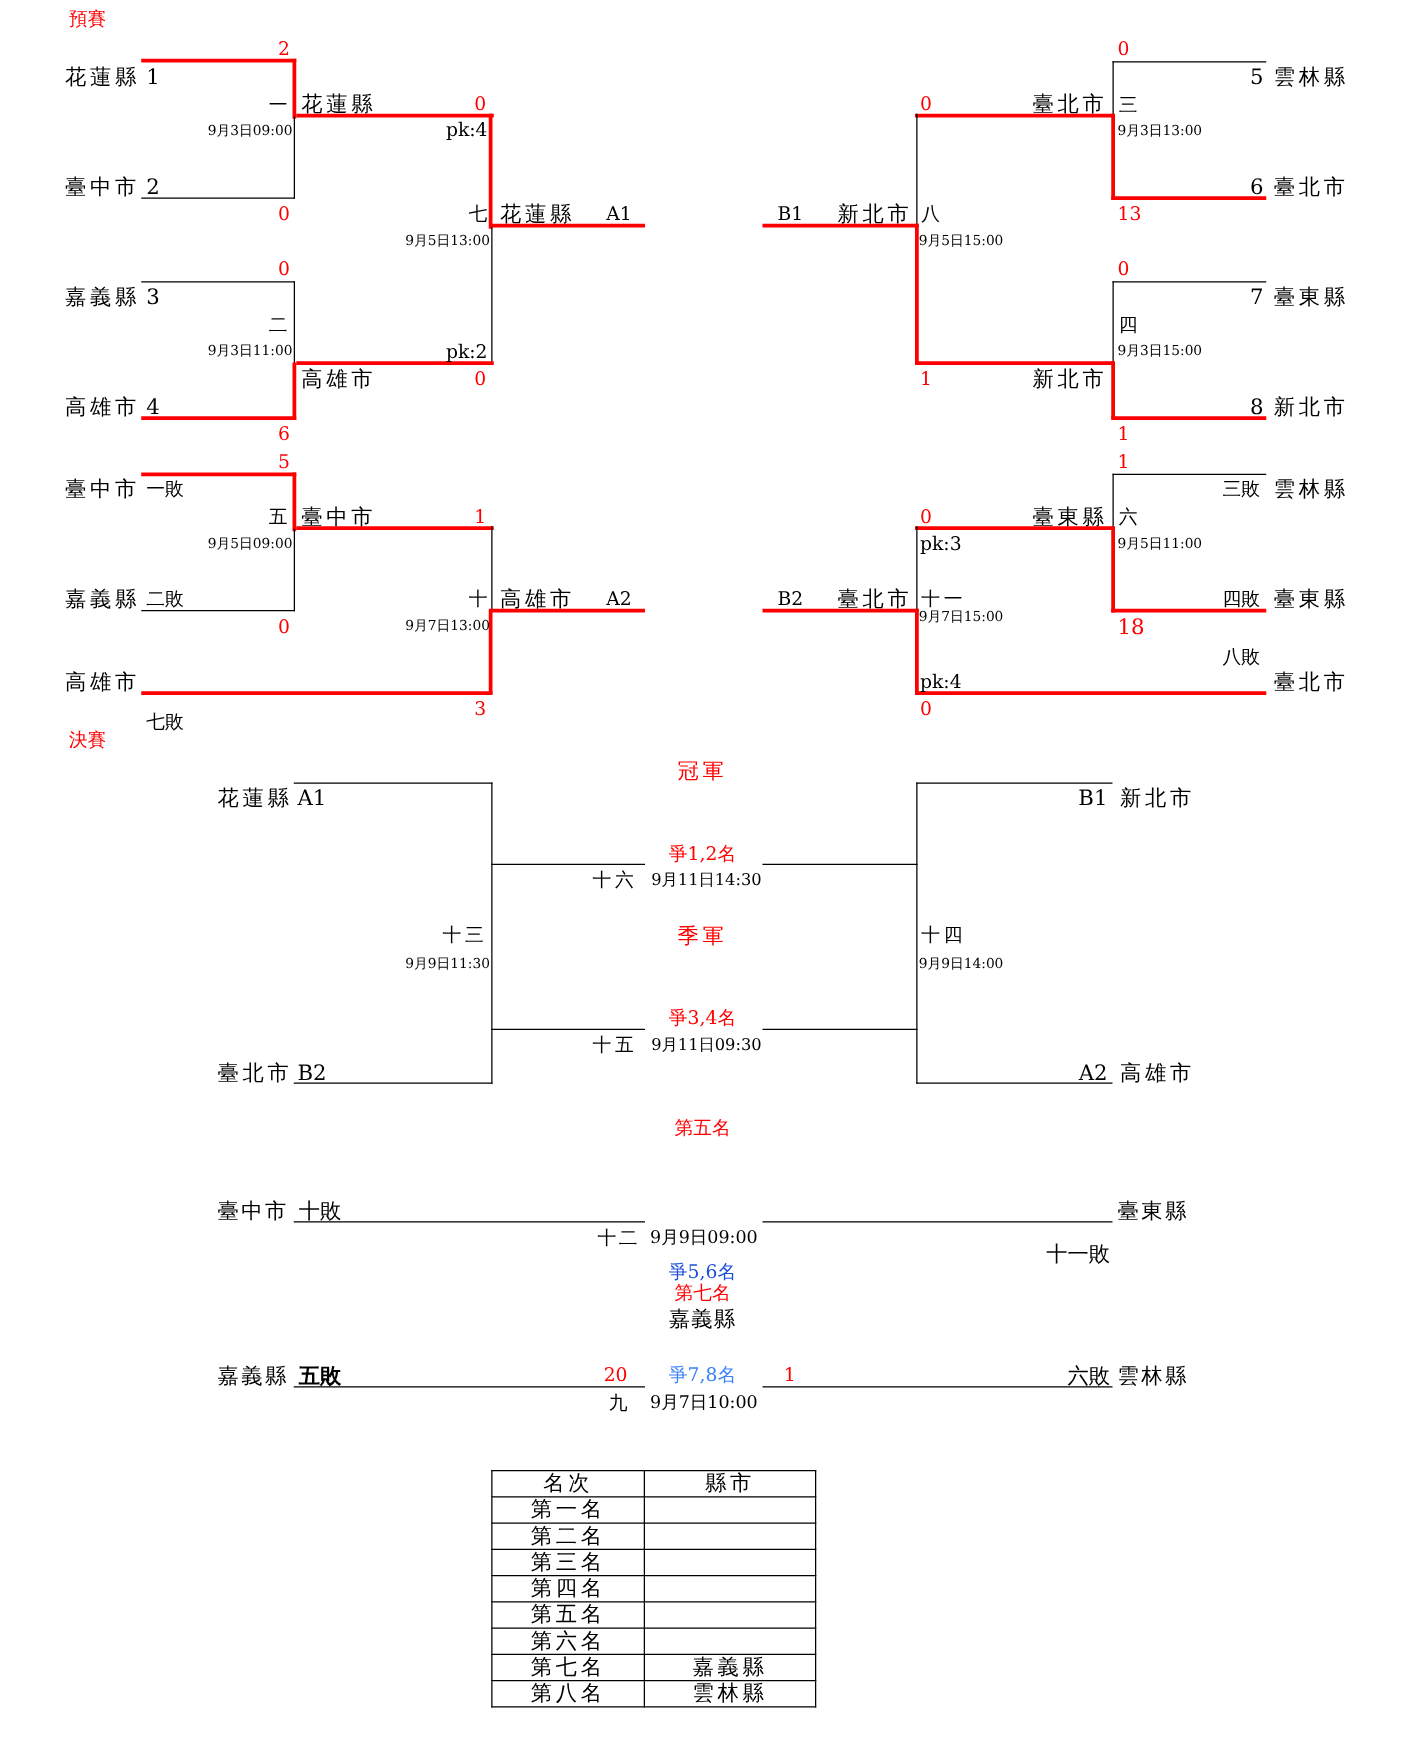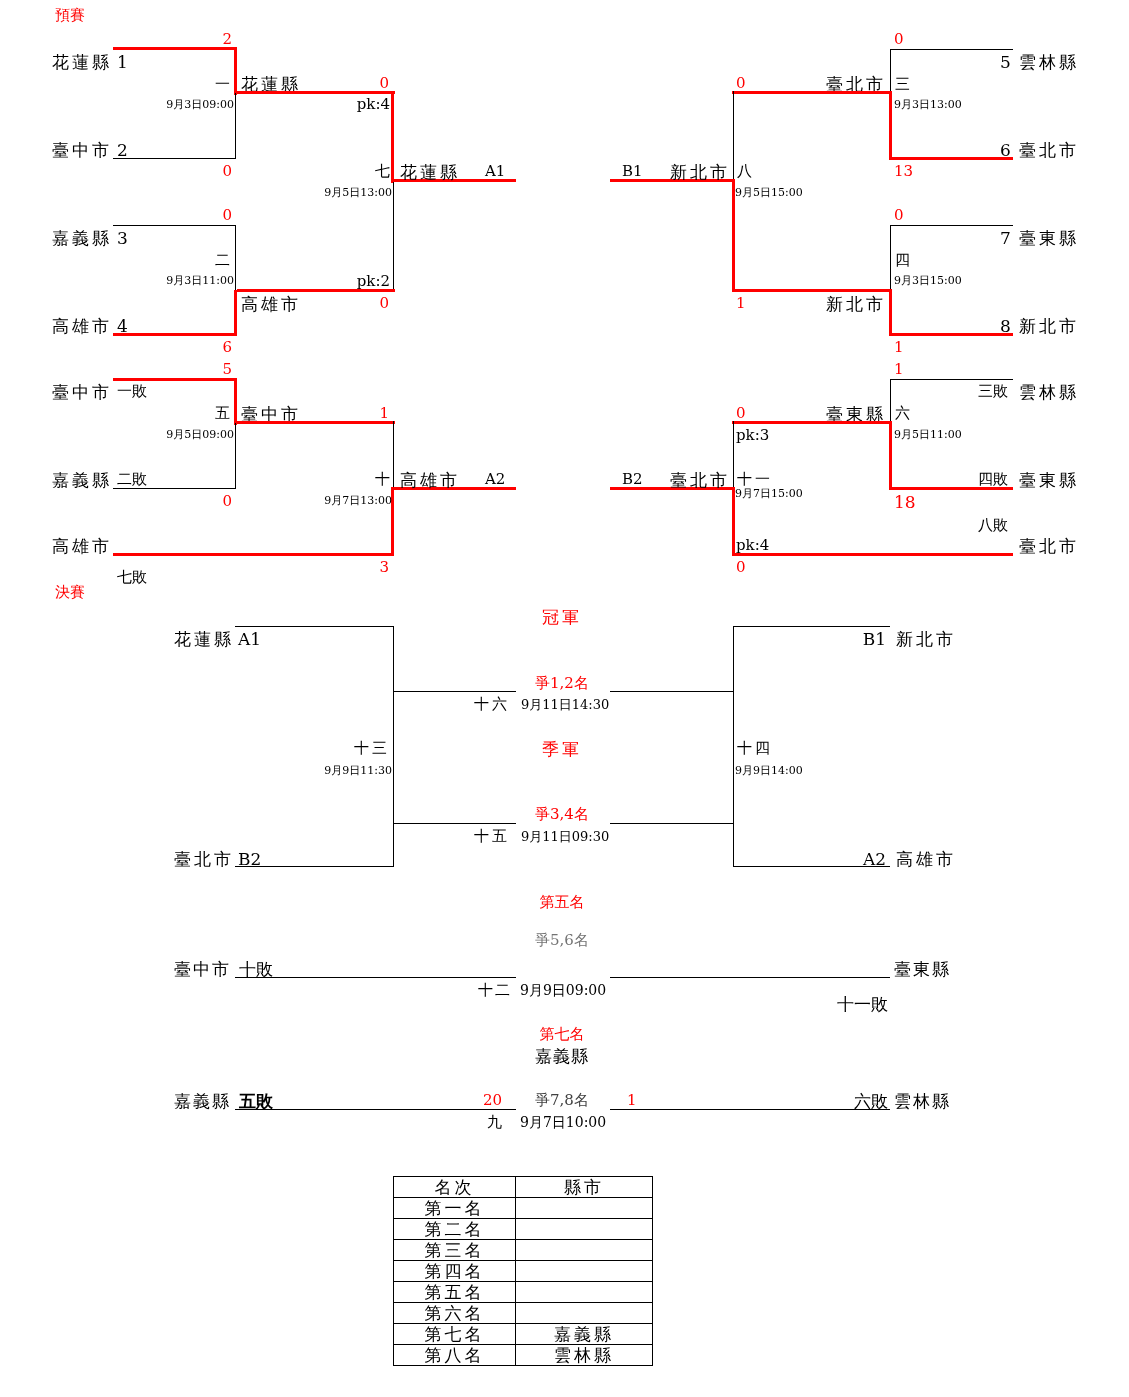--- a/index.html
+++ b/index.html
@@ -199,34 +199,34 @@
 <div class="hl" style="left:393px;top:823px;width:123px;"></div>
 <div class="hl" style="left:610px;top:823px;width:124px;"></div>
 <div class="t mid red c" style="left: 500px; top: 807px; width: 124px; color: rgb(255, 0, 0);">爭3,4名</div>
 <div class="t mid r" style="left:470px;top:829px;width:40px;letter-spacing:3px;">十五</div>
 <div class="t sm" style="left:521px;top:830px;font-size:13px;">9月11日09:30</div>
 
 <div class="t mid red c" style="left: 500px; top: 895px; width: 124px; color: rgb(255, 0, 0);">第五名</div>
 <div class="t big" style="left:174px;top:961px;letter-spacing:2px;">臺中市</div>
 <div class="t big" style="left:239px;top:961px;letter-spacing:0;">十敗</div>
 <div class="hl" style="left:235px;top:977px;width:281px;"></div>
-<div class="t mid red c" style="left: 500px; top: 933px; width: 124px; color: #737373;">爭5,6名</div>
+<div class="t mid red c" style="left: 500px; top: 1010px; width: 124px; color: #1d4ed8;">爭5,6名</div>
 <div class="hl" style="left:610px;top:977px;width:280px;"></div>
 <div class="t big r" style="left:800px;top:961px;width:88px;letter-spacing:0;margin-top:35px;">十一敗</div>
 <div class="t big" style="left:894px;top:961px;letter-spacing:2px;">臺東縣</div>
 <div class="t mid r" style="left:470px;top:983px;width:42px;letter-spacing:2px;">十二</div>
 <div class="t mid" style="left:520px;top:983px;font-size:14px;">9月9日09:00</div>
 
 <div class="t mid red c" style="left: 500px; top: 1027px; width: 124px; color: rgb(255, 0, 0);">第七名</div>
 <div class="t big c" style="left:500px;top:1048px;width:124px;letter-spacing:1px;">嘉義縣</div>
 <div class="t big" style="left:174px;top:1093px;letter-spacing:2px;">嘉義縣</div>
 <div class="t big" style="left:239px;top:1093px;letter-spacing:0;font-weight:bold;">五敗</div>
 <div class="hl" style="left:235px;top:1109px;width:281px;"></div>
 <div class="t mid red r" style="left: 470px; top: 1093px; width: 32px; color: rgb(255, 0, 0);">20</div>
-<div class="t mid red c" style="left: 500px; top: 1093px; width: 124px; color: #404040;">爭7,8名</div>
+<div class="t mid red c" style="left: 500px; top: 1093px; width: 124px; color: #3b82f6;">爭7,8名</div>
 <div class="t mid red" style="left: 627px; top: 1093px; color: rgb(255, 0, 0);">1</div>
 <div class="hl" style="left:610px;top:1109px;width:280px;"></div>
 <div class="t big r" style="left:800px;top:1093px;width:88px;letter-spacing:0;">六敗</div>
 <div class="t big" style="left:894px;top:1093px;letter-spacing:2px;">雲林縣</div>
 <div class="t mid r" style="left:470px;top:1115px;width:32px;">九</div>
 <div class="t mid" style="left:520px;top:1115px;font-size:14px;">9月7日10:00</div>
 
 <table class="rank">
   <tbody>
       <tr>

